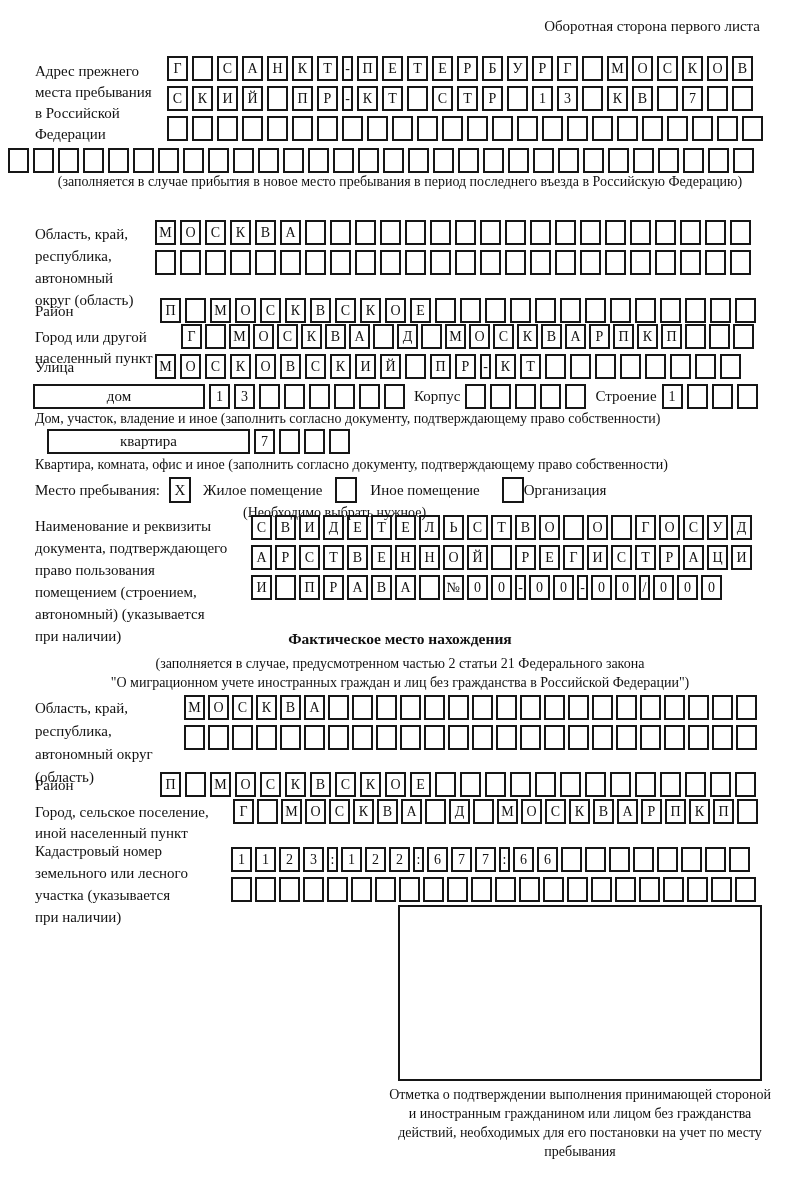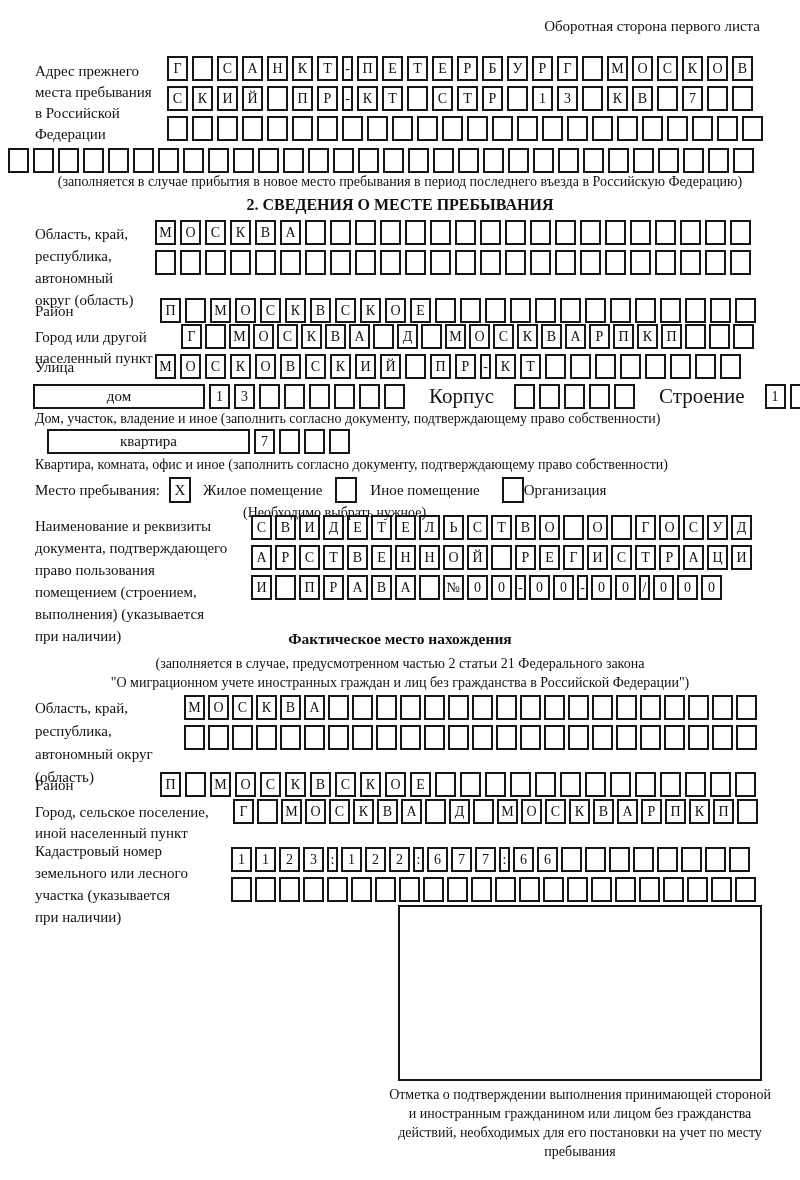--- a/index.html
+++ b/index.html
@@ -13,21 +13,21 @@
   .lbl div { white-space:nowrap; }
 
   .row { display:flex; height:25px; margin-bottom:5px; }
   .cell { display:inline-flex; width:17px; height:21px; border:2px solid #161616; margin-right:3px;
           align-items:center; justify-content:center; font-size:14px; flex-shrink:0; }
   .cell.narrow { width:7px; }
   .wg .cell { margin-right:4px; }
 
   .bigbox { border:2px solid #161616; height:21px; line-height:21px; text-align:center;
             font-size:15px; flex-shrink:0; }
-  .inl { font-size:21px; line-height:25px; margin:0 20px; white-space:nowrap; flex-shrink:0; }
+  .inl { font-size:15px; line-height:25px; margin:0 5px; white-space:nowrap; flex-shrink:0; }
 
   .center { position:absolute; left:0; width:800px; text-align:center; }
   .note { font-size:14px; }
   .title { font-size:16px; font-weight:bold; }
   .hdr { position:absolute; top:18px; right:40px; font-size:15px; }
   .caption { position:absolute; left:35px; font-size:14px; white-space:nowrap; }
 
   .cbox { display:inline-flex; width:18px; height:22px; border:2px solid #161616;
           align-items:center; justify-content:center; font-size:15px; flex-shrink:0; }
   .plbl { font-size:15px; white-space:nowrap; }
@@ -158,21 +158,20 @@
       <span class="cell"></span>
       <span class="cell"></span>
       <span class="cell"></span>
       <span class="cell"></span>
       <span class="cell"></span>
       <span class="cell"></span>
       <span class="cell"></span>
     </div>
   <div class="center note" style="top:174px">(заполняется в случае прибытия в новое место пребывания в период последнего въезда в Российскую Федерацию)</div>
 
-  <div class="center title" style="top:196px">2. СВЕДЕНИЯ О МЕСТЕ ПРЕБЫВАНИЯ</div>
 
   <div class="line" style="top:220px">
     <div class="lbl" style="width:120px; padding-top:3px; line-height:22px">
         <div>Область, край,</div>
         <div>республика,</div>
         <div>автономный</div>
         <div>округ (область)</div>
       </div>
     <div>
       <div class="row wg">
@@ -378,21 +377,21 @@
     <span class="plbl" style="">Организация</span>
   </div>
   <div class="abs note" style="top:505px; left:243px">(Необходимо выбрать нужное)</div>
 
   <div class="line" style="top:515px">
     <div class="lbl" style="width:216px; line-height:22px">
         <div>Наименование и реквизиты</div>
         <div>документа, подтверждающего</div>
         <div>право пользования</div>
         <div>помещением (строением,</div>
-        <div>выполнения) (указывается</div>
+        <div>автономный) (указывается</div>
         <div>при наличии)</div>
       </div>
     <div>
       <div class="row">
           <span class="cell">С</span>
           <span class="cell">В</span>
           <span class="cell">И</span>
           <span class="cell">Д</span>
           <span class="cell">Е</span>
           <span class="cell">Т</span>

